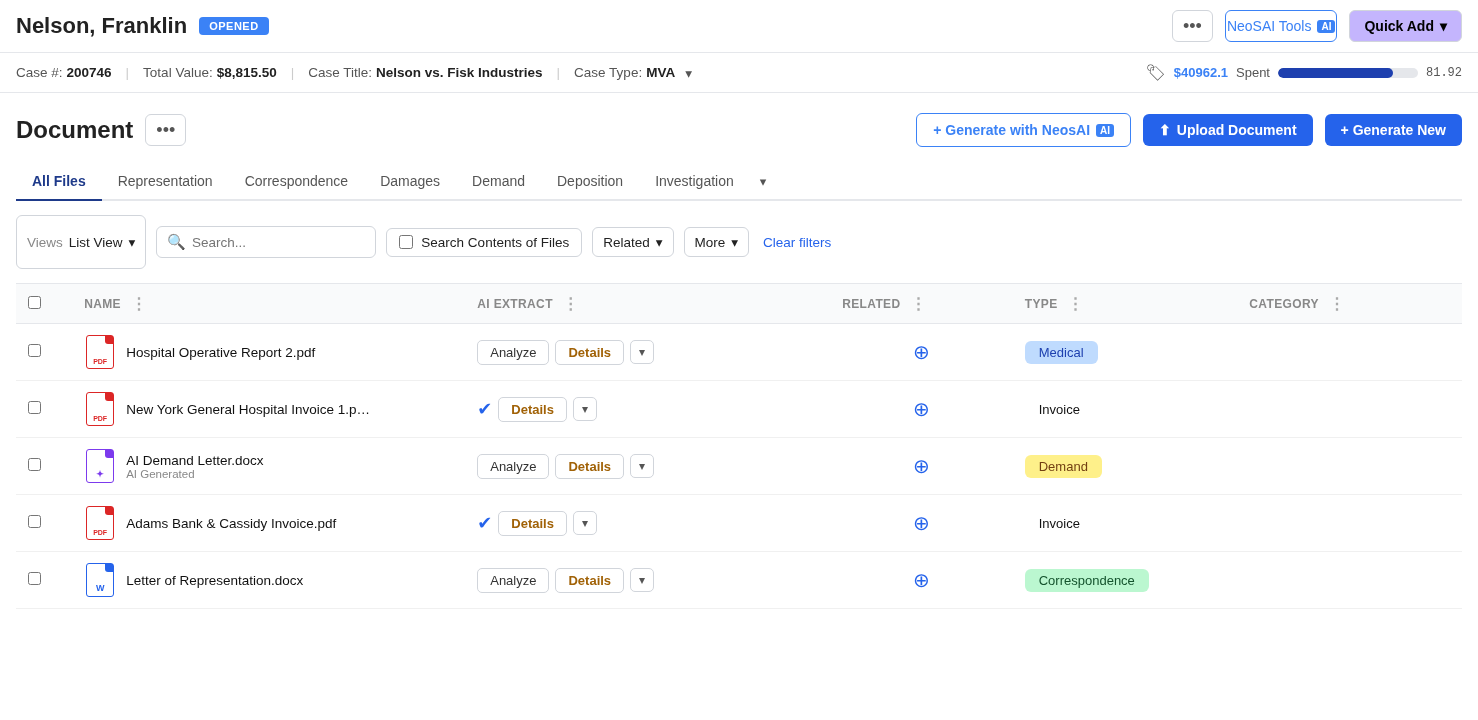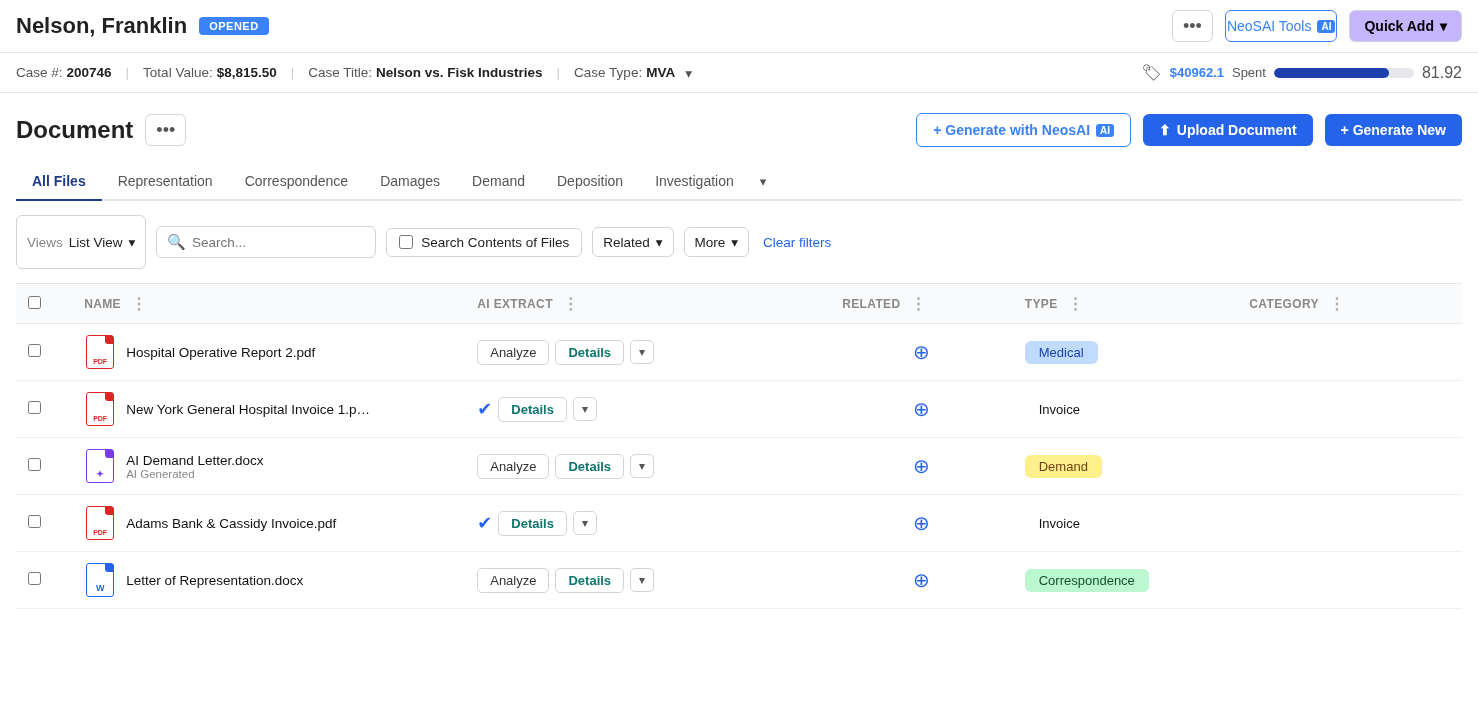--- a/index.html
+++ b/index.html
@@ -100,21 +100,21 @@
       height: 10px;
       background: #e5e7eb;
       border-radius: 5px;
       overflow: hidden;
     }
     .progress-bar-fill {
       height: 100%;
       background: #1e40af;
       border-radius: 5px;
     }
-    .progress-pct { font-size: 16px; color: #555; }
+    .progress-pct { font-size: 12px; color: #555; font-family: Liberation Mono, monospace; }
     .dropdown-arrow { color: #555; margin-left: 4px; cursor: pointer; }
 
     
     .docs-section { padding: 20px 16px 0; }
     .docs-header {
       display: flex;
       align-items: center;
       gap: 12px;
       margin-bottom: 16px;
     }
@@ -415,21 +415,21 @@
       color: #333;
     }
     .btn-details {
       border: 1px solid #d1d5db;
       background: #fff;
       border-radius: 5px;
       padding: 4px 12px;
       font-size: 13px;
       cursor: pointer;
       font-weight: 600;
-      color: #0f766e;
+      color: #a16207;
     }
     .btn-chevron-down {
       border: 1px solid #d1d5db;
       background: #fff;
       border-radius: 5px;
       padding: 4px 8px;
       font-size: 12px;
       cursor: pointer;
       color: #555;
     }

